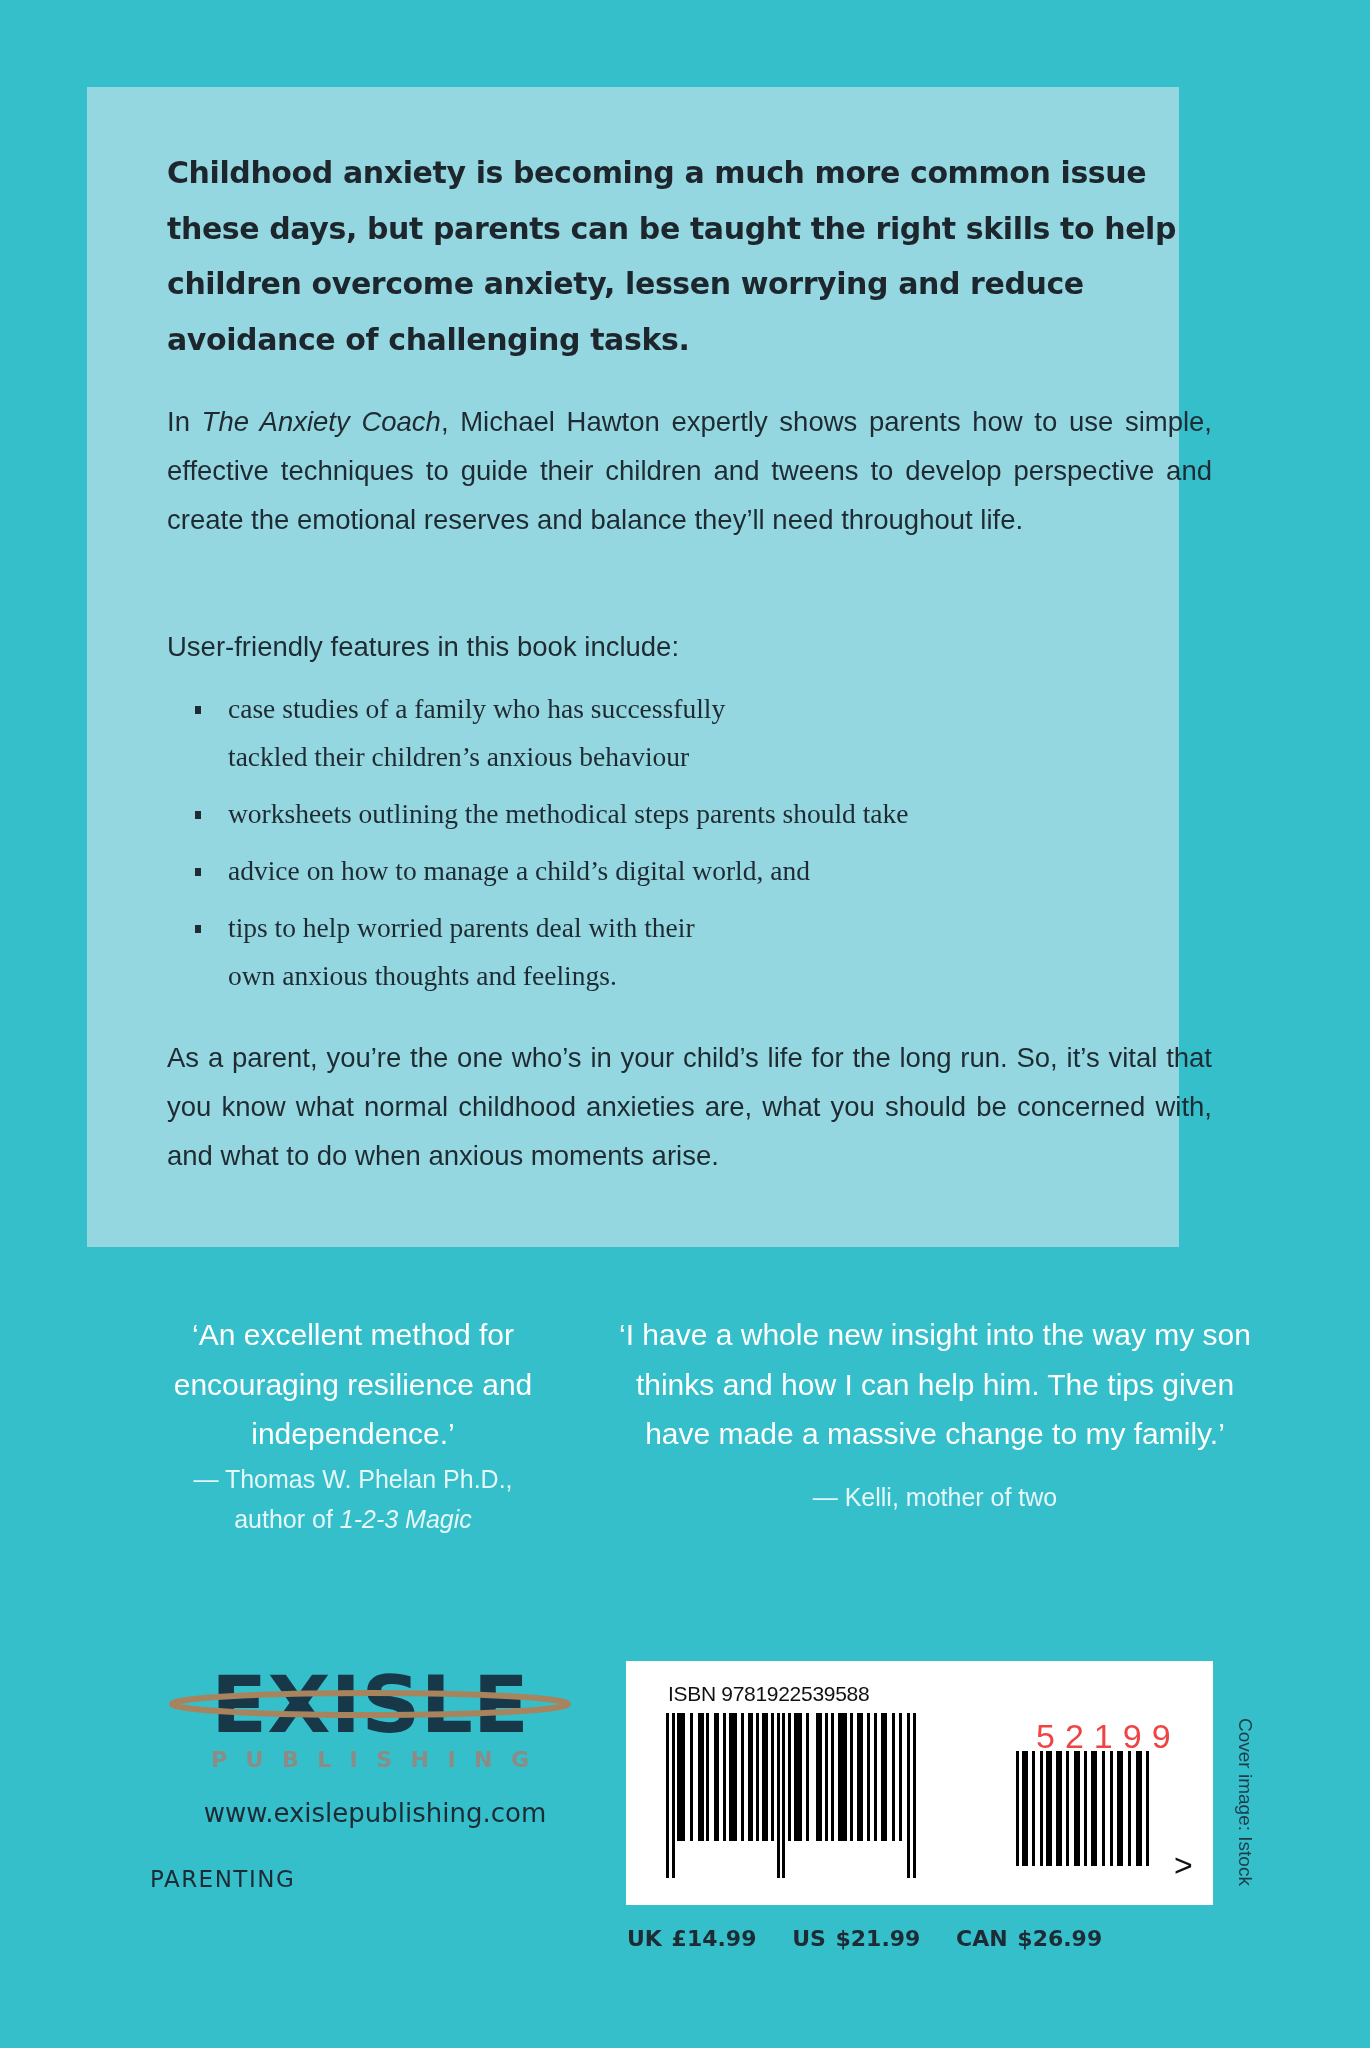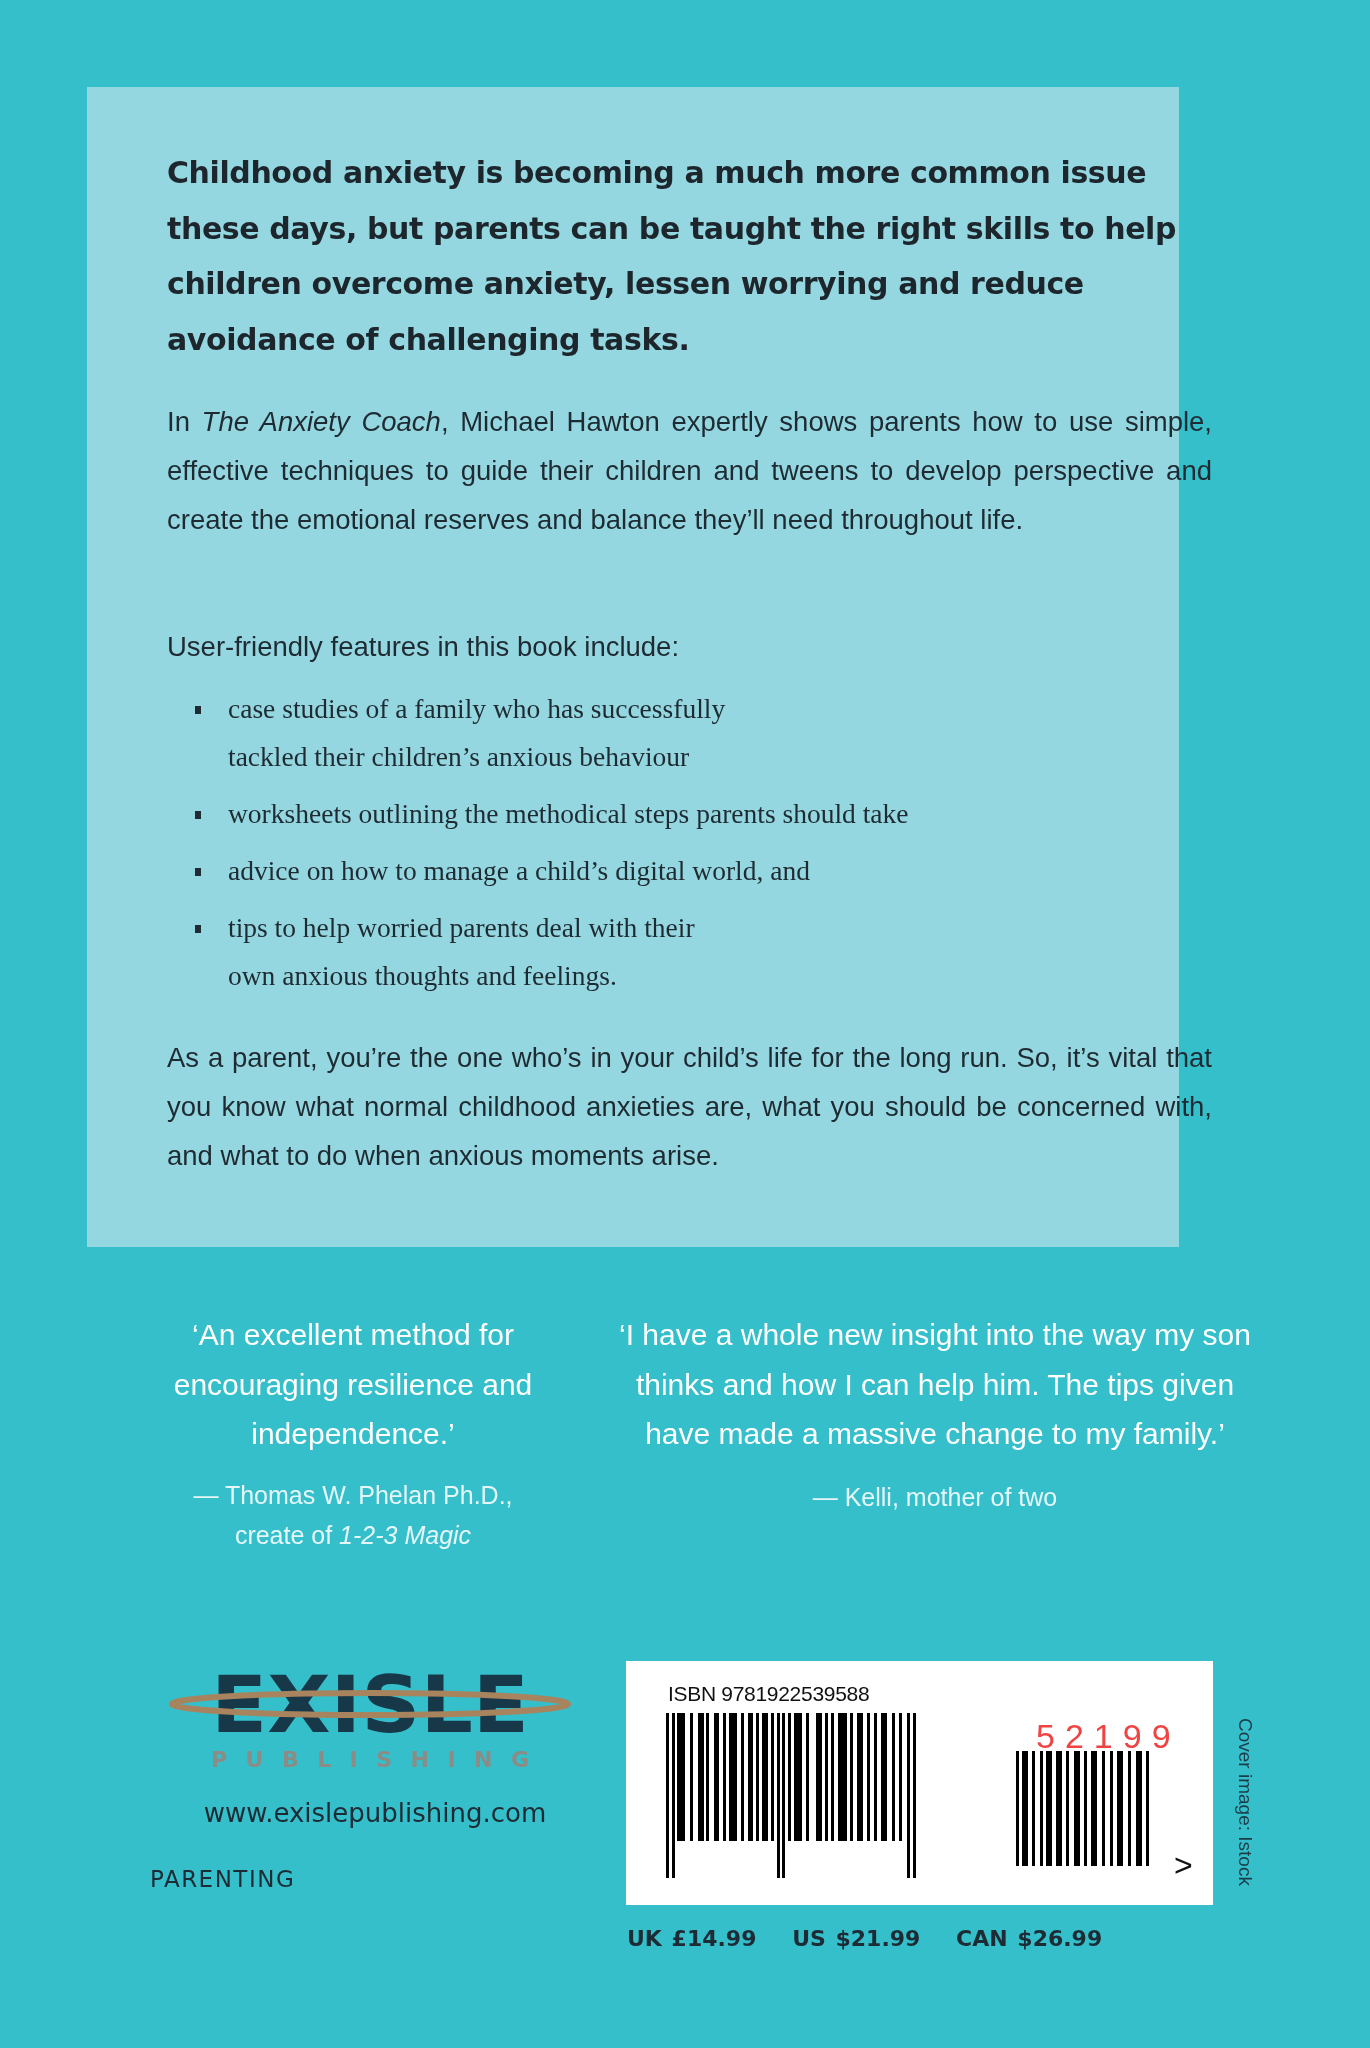--- a/index.html
+++ b/index.html
@@ -34,21 +34,21 @@
   .features li .line { display:block;font-family:Liberation Serif, serif; }
   .p3 { top:946px; }
 
   .quotes { position:absolute; top:1310px; left:0; width:1370px; }
   .quote {
     position:absolute; text-align:center; color:#ffffff;
     font-size:30px; line-height:49.5px;
   }
   .q1 { left:138px; width:430px; }
   .q2 { left:610px; width:650px; }
-  .attr { font-size:25px; line-height:40px; color:#e6f7f9; margin-top:16px; }
+  .attr { font-size:25px; line-height:40px; color:#e6f7f9; }
   .q2 .attr { margin-top:18px; }
   .attr em { font-style:italic; }
 
   .logo { position:absolute; left:160px; top:1660px; width:420px; height:120px; }
   .url {
     position:absolute; left:150px; top:1798px; width:450px; text-align:center;
     font-family:"DejaVu Sans", sans-serif; font-size:26px; color:#1d2b35;
   }
   .category {
     position:absolute; left:150px; top:1866px; width:450px; text-align:left;
@@ -115,21 +115,21 @@
   </ul>
 
   <div class="body-para p3">As a parent, you’re the one who’s in your child’s life for the long run. So, it’s vital that you know what normal childhood anxieties are, what you should be concerned with, and what to do when anxious moments arise.</div>
 </div>
 
 <div class="quotes">
   <div class="quote q1">
     <div>‘An excellent method for encouraging resilience and independence.’</div>
     <div class="attr">
       <div>—  Thomas W. Phelan Ph.D.,</div>
-      <div><span>create of </span><em>1-2-3 Magic</em></div>
+      <div><span>author of </span><em>1-2-3 Magic</em></div>
     </div>
   </div>
   <div class="quote q2">
     <div>‘I have a whole new insight into the way my son thinks and how I can help him. The tips given have made a massive change to my family.’</div>
     <div class="attr">— Kelli, mother of two</div>
   </div>
 </div>
 
 <svg class="logo" viewBox="0 0 420 120">
   <text x="210" y="72" text-anchor="middle" font-family="DejaVu Sans, sans-serif" font-weight="bold" font-size="78" fill="#163848" textLength="318" lengthAdjust="spacingAndGlyphs">EXISLE</text>

